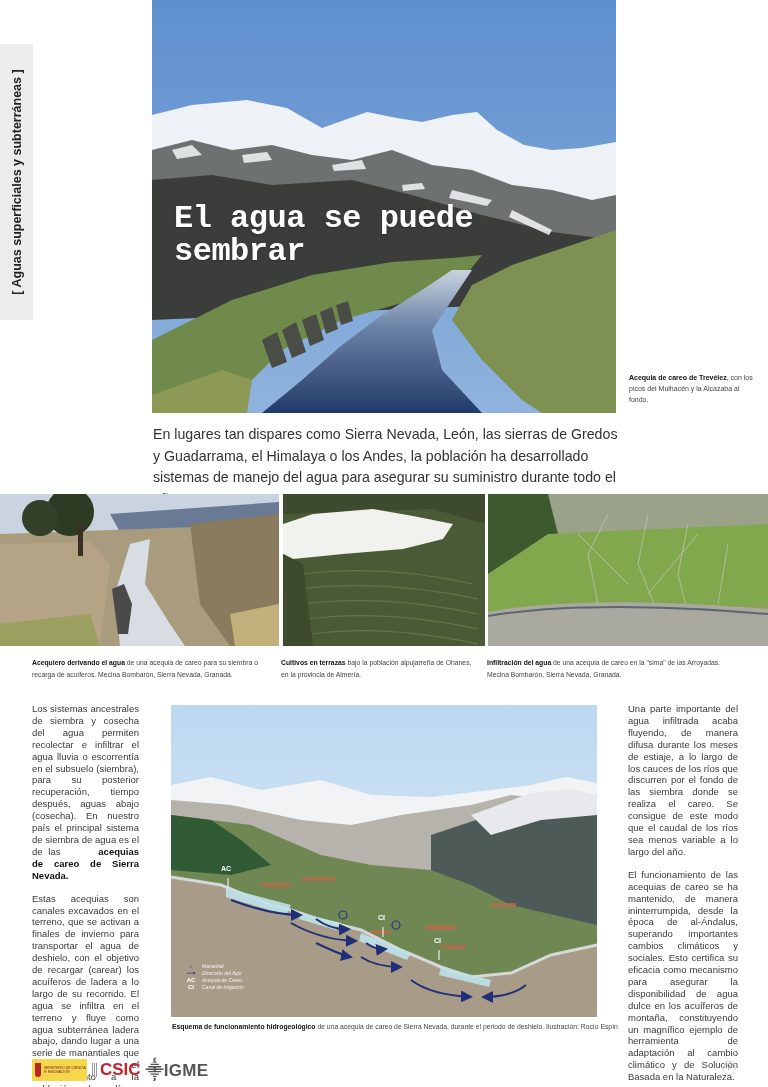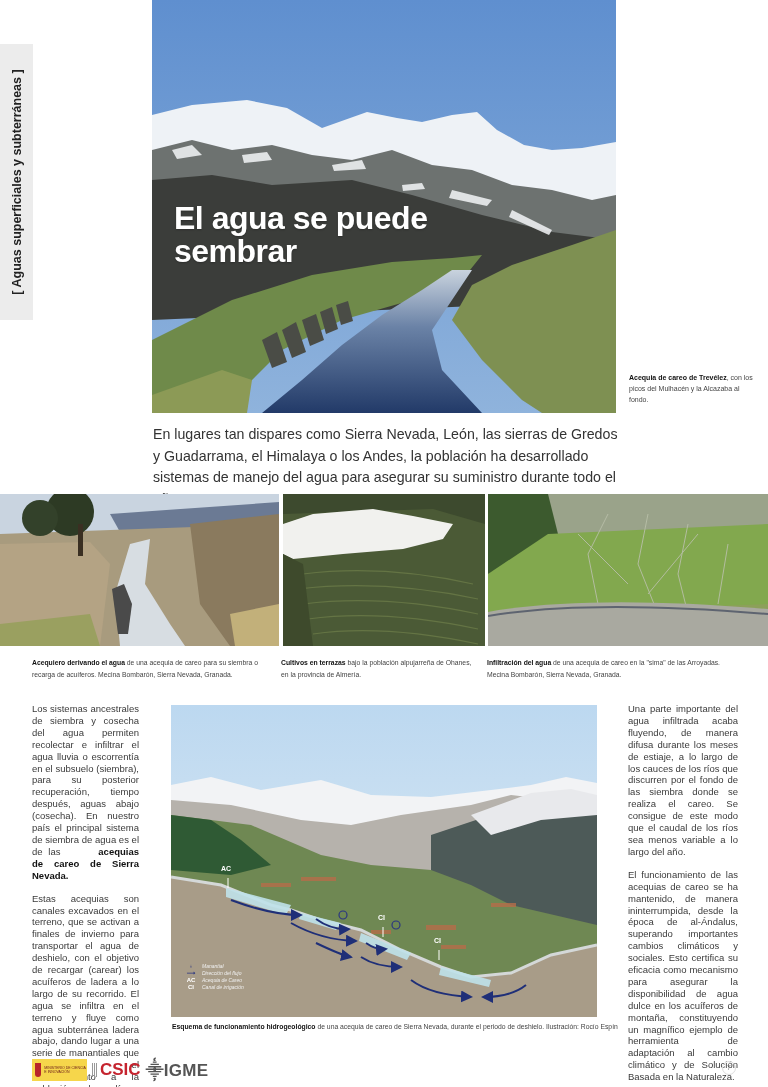--- a/index.html
+++ b/index.html
@@ -12,21 +12,21 @@
     position: absolute; left: 50%; top: 50%;
     transform: translate(-50%, -50%) rotate(-90deg);
     white-space: nowrap; font-weight: bold; font-size: 12.5px; color: #222;
   }
 
   
   .hero { position: absolute; left: 152px; top: 0; width: 464px; height: 413px; overflow: hidden; }
   .hero svg { position: absolute; left: 0; top: 0; }
   .hero-title {
     position: absolute; left: 22px; top: 202px; color: #fff; font-weight: 900;
-    font-family: Liberation Sans, sans-serif; font-size: 32px; line-height: 33px; letter-spacing: -0.5px;
+    font-family: Liberation Mono, monospace; font-size: 32px; line-height: 33px; letter-spacing: -0.5px;
     text-shadow: 0 1px 2px rgba(0,0,0,0.25);
   }
   .hero-caption { position: absolute; left: 629px; top: 372px; width: 130px; font-size: 7px; line-height: 11px; color: #444; }
   .hero-caption b { color: #111; }
 
   .lead { position: absolute; left: 153px; top: 424px; width: 470px; font-size: 14.2px; line-height: 21.5px; color: #333; }
 
   
   .photo { position: absolute; top: 494px; height: 152px; overflow: hidden; }
   .photo svg { display: block; }

